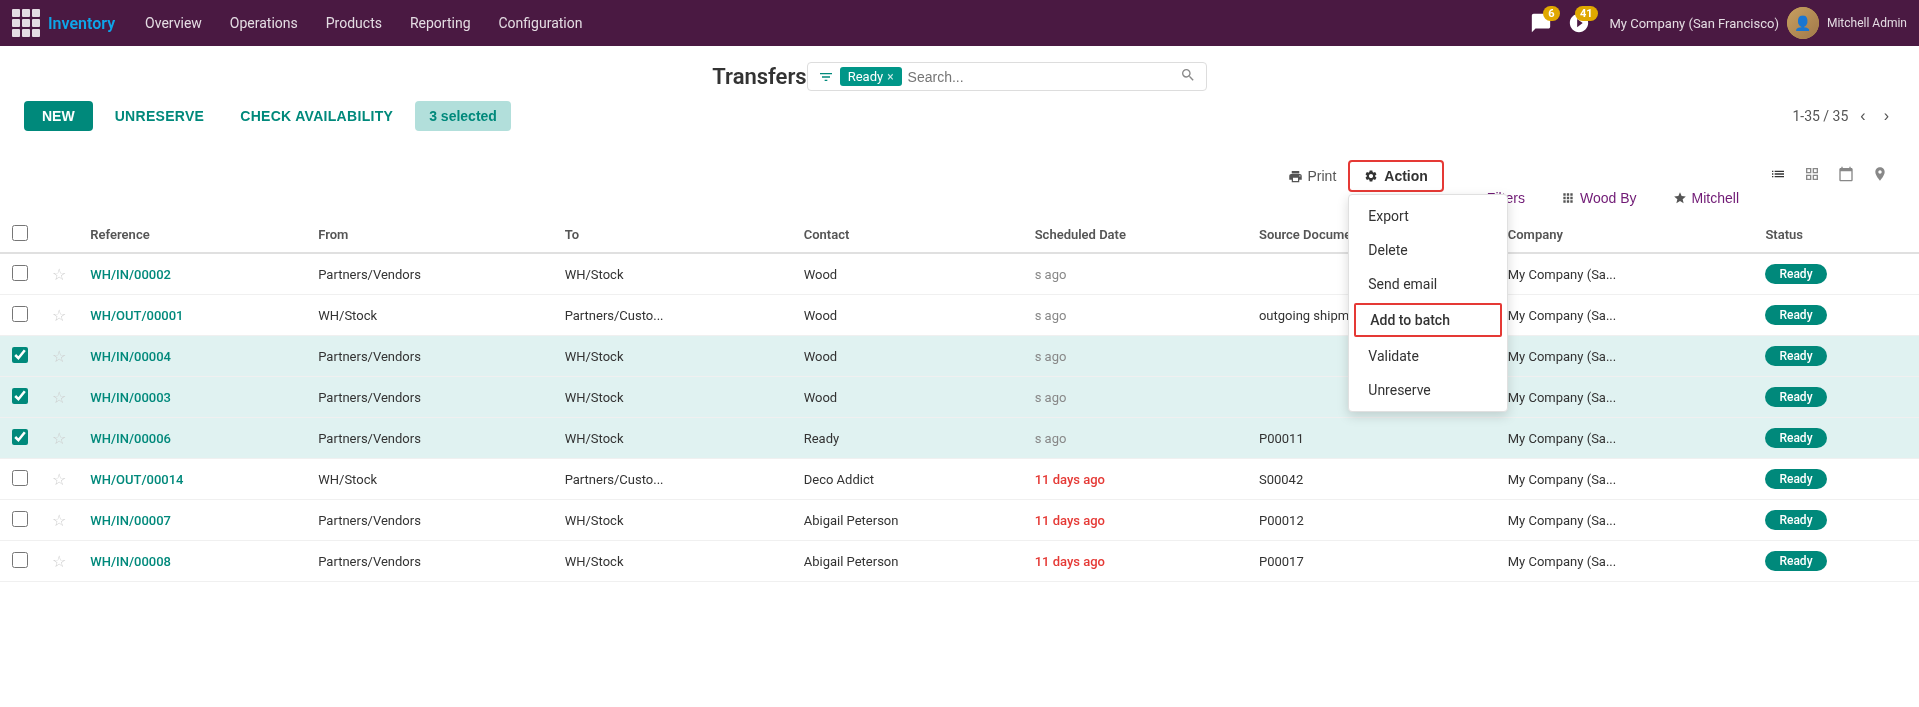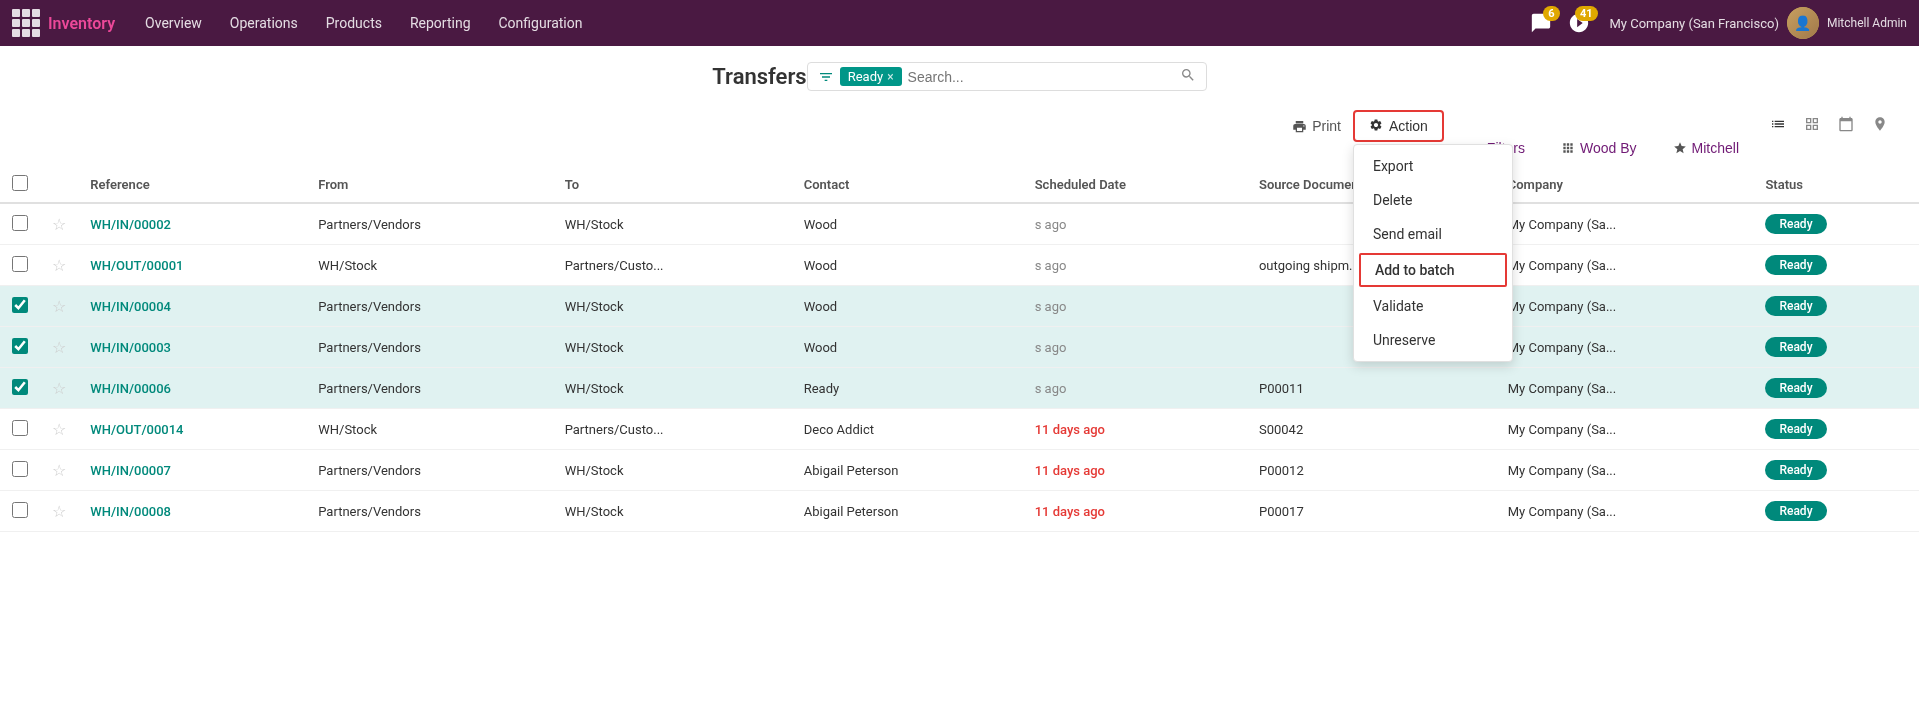--- a/index.html
+++ b/index.html
@@ -13,21 +13,21 @@
       align-items: center;
       padding: 0 12px;
       height: 46px;
       gap: 0;
     }
     .nav-logo {
       display: flex; align-items: center; gap: 8px; margin-right: 16px; cursor: pointer;
     }
     .nav-logo-icon { width: 28px; height: 28px; display: grid; grid-template-columns: repeat(3,8px); grid-template-rows: repeat(3,8px); gap: 2px; }
     .nav-logo-dot { background: rgba(255,255,255,0.85); border-radius: 1px; }
-    .nav-app-name { font-size: 16px; font-weight: 600; color: #ec4899; }
+    .nav-app-name { font-size: 16px; font-weight: 600; color: #0ea5e9; }
     .nav-links { display: flex; align-items: center; flex: 1; }
     .nav-link { color: rgba(255,255,255,0.85); padding: 0 14px; height: 46px; display: flex; align-items: center; cursor: pointer; font-size: 14px; }
     .nav-right { display: flex; align-items: center; gap: 8px; margin-left: auto; }
     .nav-icon-badge { position: relative; cursor: pointer; display: flex; align-items: center; }
     .badge { background: #e0a800; color: #fff; border-radius: 10px; font-size: 11px; padding: 1px 5px; position: absolute; top: -6px; right: -8px; font-weight: bold; }
     .company-label { color: rgba(255,255,255,0.85); font-size: 13px; cursor: pointer; }
     .avatar { width: 32px; height: 32px; border-radius: 50%; background: #c0a050; display: flex; align-items: center; justify-content: center; overflow: hidden; cursor: pointer; }
     .avatar-img { width: 32px; height: 32px; border-radius: 50%; background: linear-gradient(135deg, #c8a060, #a0784a); display: flex; align-items: center; justify-content: center; font-size: 14px; color: #fff; }
     .user-name { color: rgba(255,255,255,0.85); font-size: 12px; cursor: pointer; }
 
@@ -67,21 +67,21 @@
     .star-cell { width: 28px; text-align: center; }
     .star { color: #ccc; cursor: pointer; font-size: 16px; }
     .checkbox { width: 16px; height: 16px; cursor: pointer; accent-color: #00897b; }
     .status-badge { background: #00897b; color: #fff; border-radius: 20px; padding: 3px 14px; font-size: 12px; font-weight: 500; display: inline-block; }
     .date-red { color: #e53935; font-weight: 500; }
     .date-gray { color: #888; }
     .col-ref { font-weight: 500; color: #00897b; cursor: pointer; }
 
     
     .action-area { position: relative; display: inline-block; }
-    .btn-action { background: #fff; border: 2px solid #e53935; border-radius: 4px; color: #333; padding: 6px 14px; font-size: 14px; cursor: pointer; display: flex; gap: 6px; font-weight: 400; }
+    .btn-action { background: #fff; border: 2px solid #e53935; border-radius: 4px; color: #333; padding: 6px 14px; font-size: 14px; cursor: pointer; display: flex; align-items: center; gap: 6px; font-weight: 700; }
     .dropdown-menu { position: absolute; top: calc(100% + 2px); left: 0; background: #fff; border: 1px solid #e0e0e0; border-radius: 4px; box-shadow: 0 4px 12px rgba(0,0,0,0.15); z-index: 100; min-width: 160px; padding: 4px 1px; }
     .dropdown-item { padding: 9px 18px; font-size: 14px; color: #333; cursor: pointer; display: flex; align-items: center; }
     .dropdown-item.highlighted { background: #fff; border: 2px solid #e53935; border-radius: 2px; font-weight: 500; margin: 2px 4px; padding: 7px 14px; }
     .btn-print { background: none; border: none; color: #555; font-size: 14px; cursor: pointer; display: flex; align-items: center; gap: 5px; }
   </style>
 </head>
 <body>
 
 <nav class="top-nav">
   <div class="nav-logo">
@@ -140,20 +140,32 @@
       </div>
       <input class="search-input" type="text" placeholder="Search..." style="">
       <span class="search-icon-btn">
         <svg width="16" height="16" viewBox="0 0 24 24" fill="#888">
             <path d="M15.5 14h-.79l-.28-.27A6.471 6.471 0 0 0 16 9.5 6.5 6.5 0 1 0 9.5 16c1.61 0 3.09-.59 4.23-1.57l.27.28v.79l5 4.99L20.49 19l-4.99-5zm-6 0C7.01 14 5 11.99 5 9.5S7.01 5 9.5 5 14 7.01 14 9.5 11.99 14 9.5 14z"></path>
           </svg>
       </span>
     </div>
   </div>
 
+  <div class="toolbar">
+    <button class="btn-new">NEW</button>
+    <button class="btn-outline">UNRESERVE</button>
+    <button class="btn-outline">CHECK AVAILABILITY</button>
+    <button class="btn-selected">3 selected</button>
+
+    <div class="toolbar-right">
+      <span class="pagination">1-35 / 35</span>
+      <button class="pag-btn">‹</button>
+      <button class="pag-btn">›</button>
+    </div>
+  </div>
 
   <div style="padding: 0 24px 6px 24px; display:flex; align-items:center; justify-content: space-between;">
 
     <div style="display:flex; align-items:center; gap:12px; margin-left: auto; padding-right: 0;">
       <button class="btn-print">
         <svg width="15" height="15" viewBox="0 0 24 24" fill="#555">
             <path d="M19 8H5c-1.66 0-3 1.34-3 3v6h4v4h12v-4h4v-6c0-1.66-1.34-3-3-3zm-3 11H8v-5h8v5zm3-7c-.55 0-1-.45-1-1s.45-1 1-1 1 .45 1 1-.45 1-1 1zm-1-9H6v4h12V3z"></path>
           </svg>
         <span>Print</span>
       </button>

